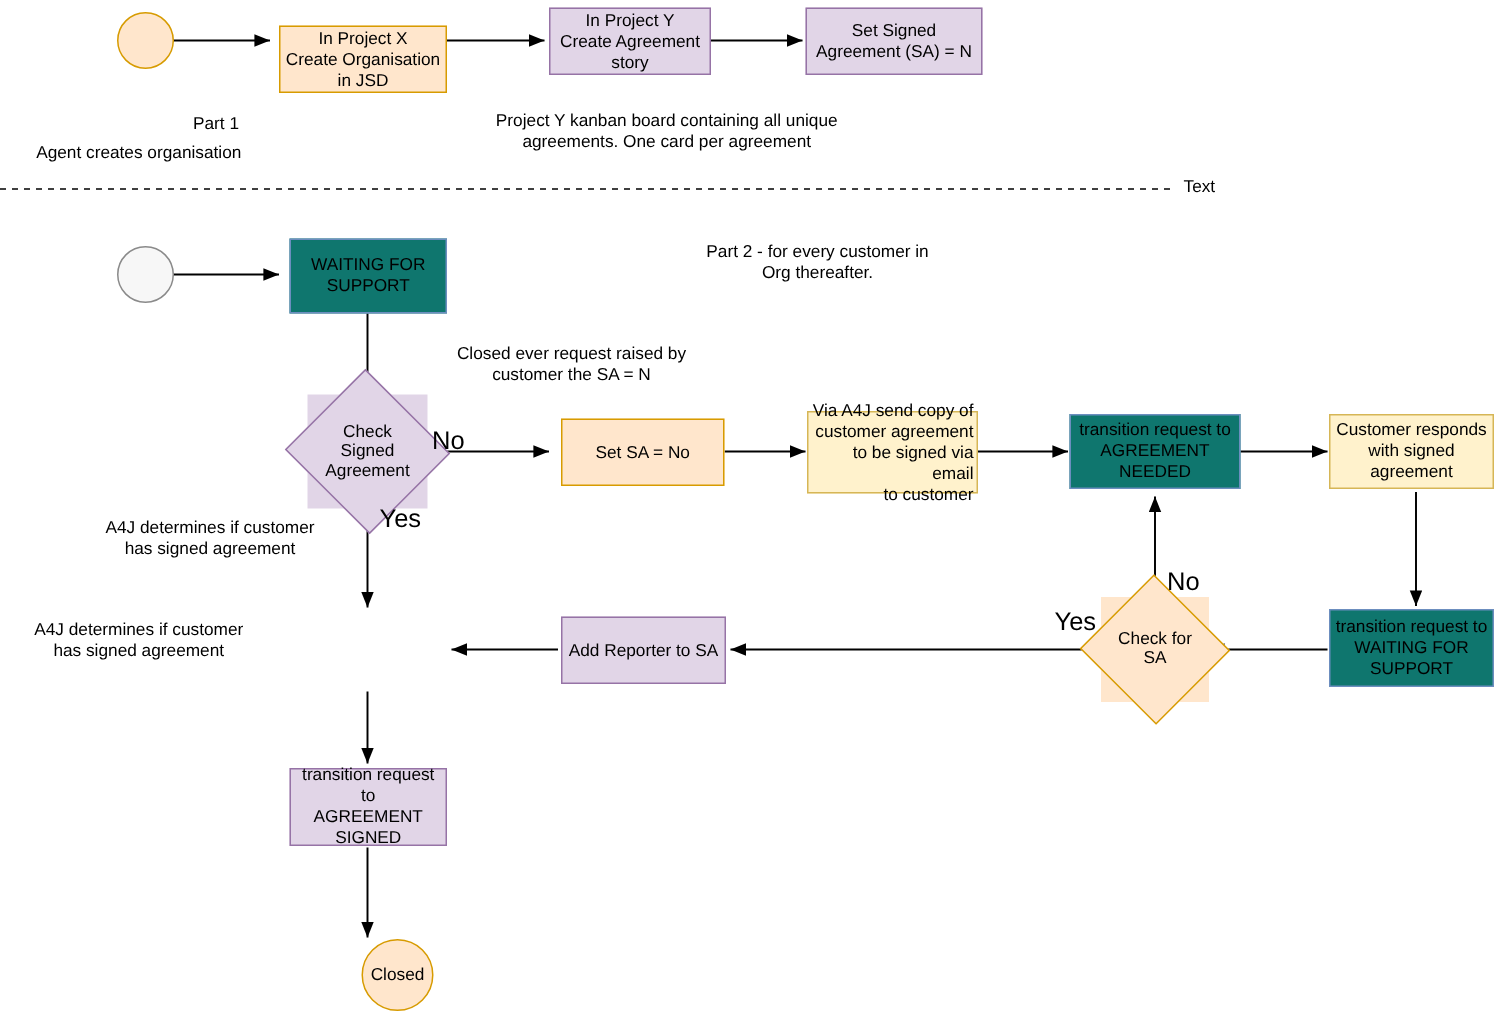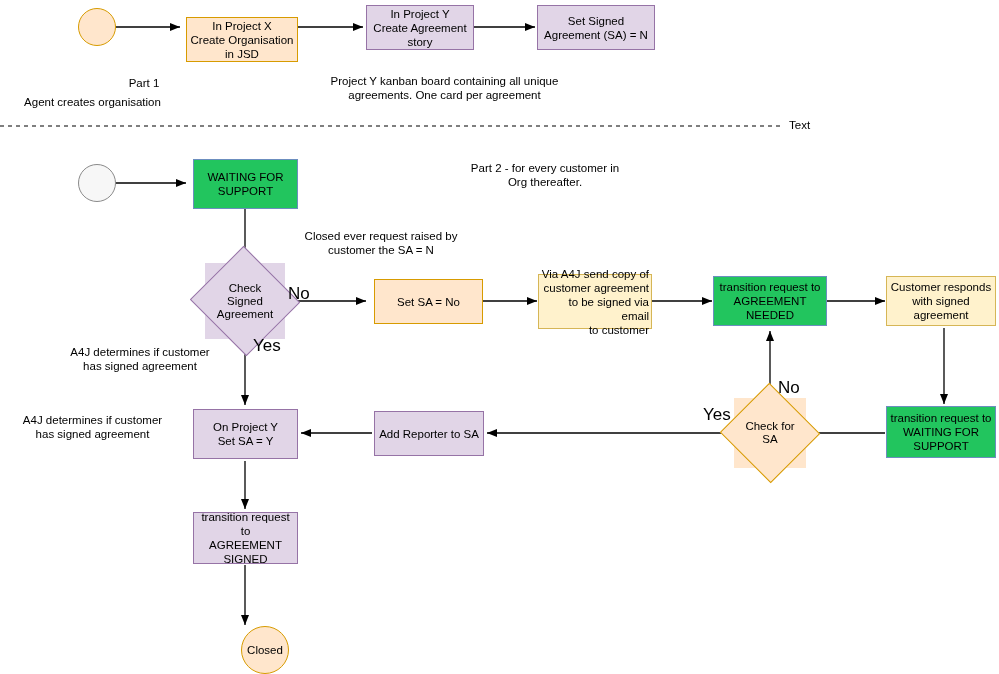--- a/index.html
+++ b/index.html
@@ -30,21 +30,21 @@
     line-height: 14px;
     color: #000000;
     white-space: pre-line;
     padding: 2px;
   }
   .rect {
     border-width: 1.4px;
     border-style: solid;
   }
   .purple { background: #e1d5e7; border-color: #9673a6; }
-  .blue   { background: #22c55e; border-color: #6c8ebf; }
+  .blue   { background: #0f766e; border-color: #6c8ebf; }
   .orange { background: #ffe6cc; border-color: #d79b00; }
   .yellow { background: #fff2cc; border-color: #d6b656; }
 
   .ellipse {
     border-radius: 50%;
     border-width: 1.4px;
     border-style: solid;
   }
   .grey-ellipse { background: #f7f7f7; border-color: #8a8a8a; }
 
@@ -232,22 +232,20 @@
     <div class="dlabel">Check for
 SA</div>
   </div>
 
   <div class="edgelabel" style="left:778px; top:381px;">No</div>
 
   <div class="edgelabel" style="left:703px; top:408px;">Yes</div>
 
   <div class="node rect purple" style="left:374px; top:411px; width:110px; height:45px;">Add Reporter to SA</div>
 
-  <div class="node rect purple" style="left:193px; top:409px; width:105px; height:50px;">On Project Y
-Set SA = Y</div>
 
   <div class="label" style="left:5px; top:413px; width:175px;">A4J determines if customer
 has signed agreement</div>
 
   <div class="node rect purple" style="left:193px; top:512px; width:105px; height:52px;">transition request to
 AGREEMENT
 SIGNED</div>
 
   <div class="node ellipse orange" style="left:221px; top:626px; width:48px; height:48px;margin-left:20px;">Closed</div>
 

